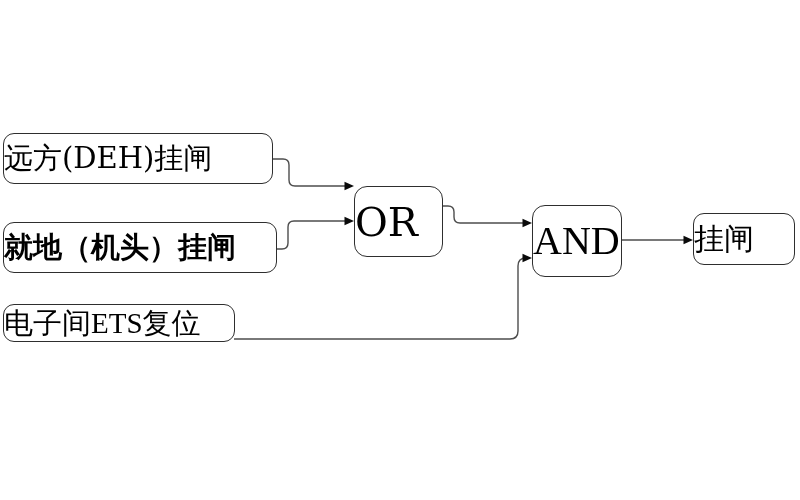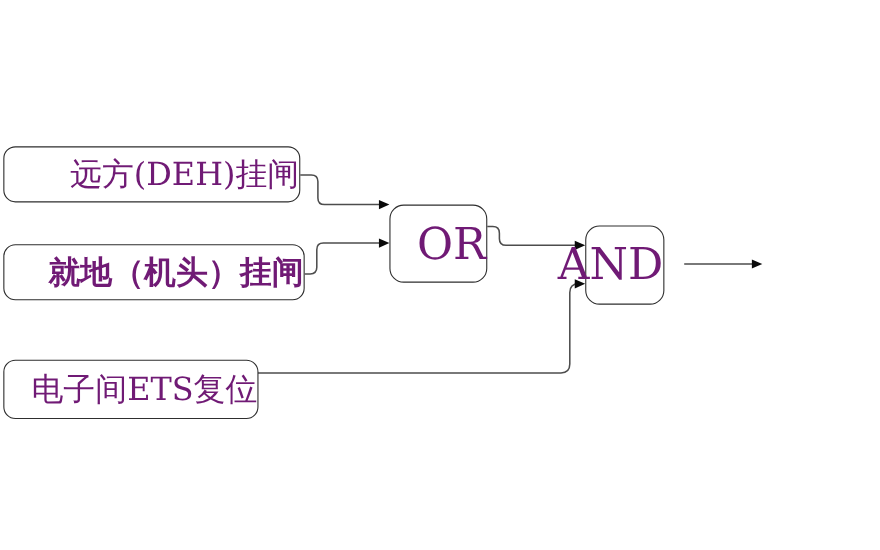--- a/index.html
+++ b/index.html
@@ -16,35 +16,35 @@
     font-family: "DejaVu Serif", "Liberation Serif", serif;
   }
   .node {
     position: absolute;
     box-sizing: border-box;
     background: #ffffff;
     border: 1.5px solid #2e2e2e;
     border-radius: 11px;
     display: flex;
     align-items: center;
-    justify-content: flex-end;
-    color: #701a75;
+    justify-content: flex-start;
+    color: #000000;
     white-space: nowrap;
     z-index: 2;
   }
   .node .label { line-height: 1; }
   .input-node { font-size: 29px; }
   .gate-node  { font-size: 40px; border-radius: 13px; }
   .output-node{ font-size: 30px; }
 
   #node-input1 { left: 3px;   top: 133px; width: 270px; height: 51px; }
   #node-input2 { left: 3px;   top: 222px; width: 274px; height: 51px; font-weight: bold; }
-  #node-input3 { left: 3px;   top: 327px; width: 232px; height: 54px; }
+  #node-input3 { left: 3px;   top: 304px; width: 232px; height: 38px; font-family: Liberation Serif, serif; }
   #node-or     { left: 354px; top: 186px; width: 89px;  height: 71px; }
-  #node-and    { left: 532px; top: 205px; width: 72px;  height: 72px; }
+  #node-and    { left: 532px; top: 205px; width: 90px;  height: 72px; font-family: Liberation Serif, serif; }
   #node-output { left: 693px; top: 213px; width: 102px; height: 52px; }
 
   #edges-svg {
     position: absolute;
     left: 0; top: 0;
     width: 800px; height: 500px;
     z-index: 1;
   }
   .edge {
     fill: none;
@@ -92,14 +92,17 @@
   </div>
 
   <div id="node-or" class="node gate-node">
     <span class="label">OR</span>
   </div>
 
   <div id="node-and" class="node gate-node">
     <span class="label">AND</span>
   </div>
 
+  <div id="node-output" class="node output-node">
+    <span class="label">挂闸</span>
+  </div>
 
 </div>
 
 </body></html>

